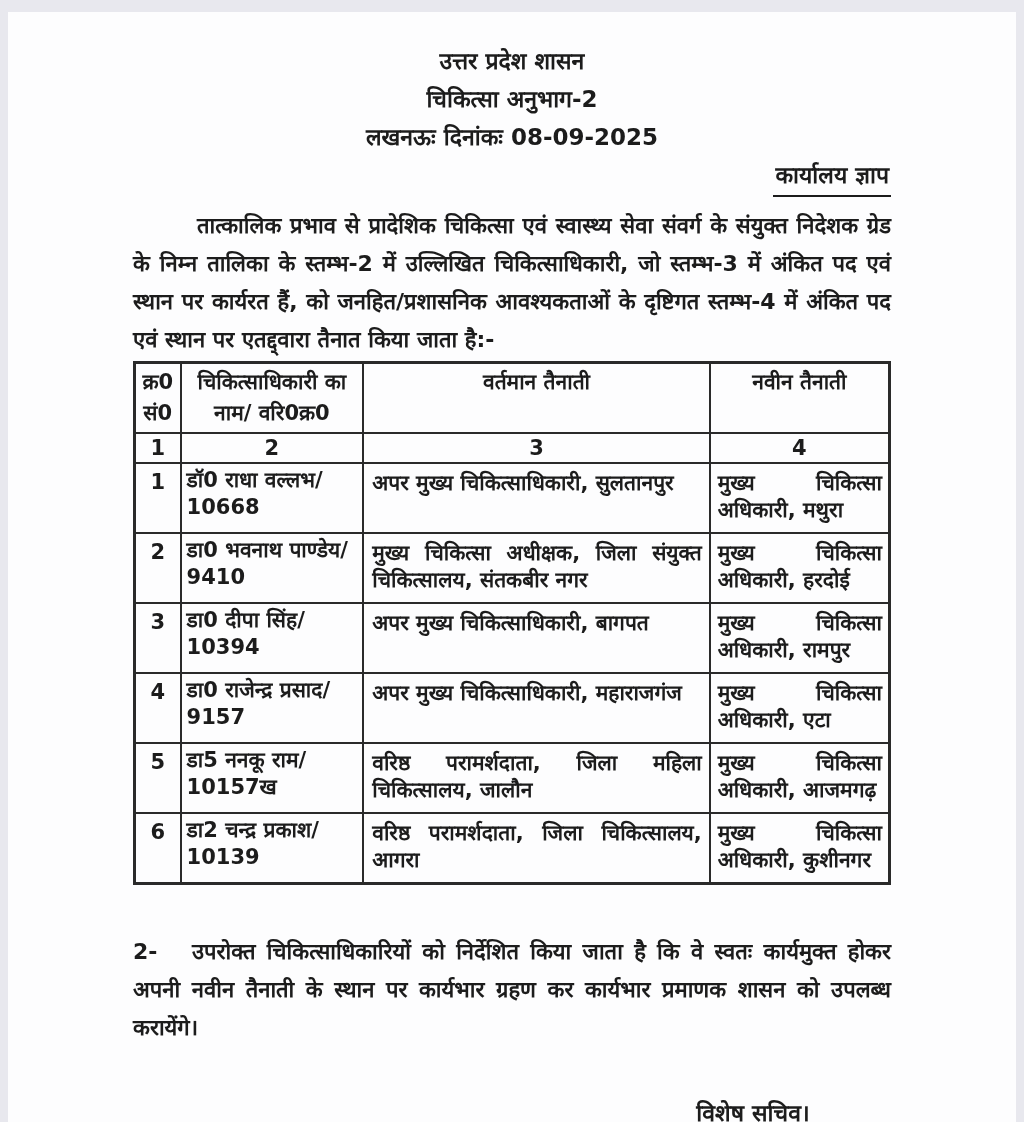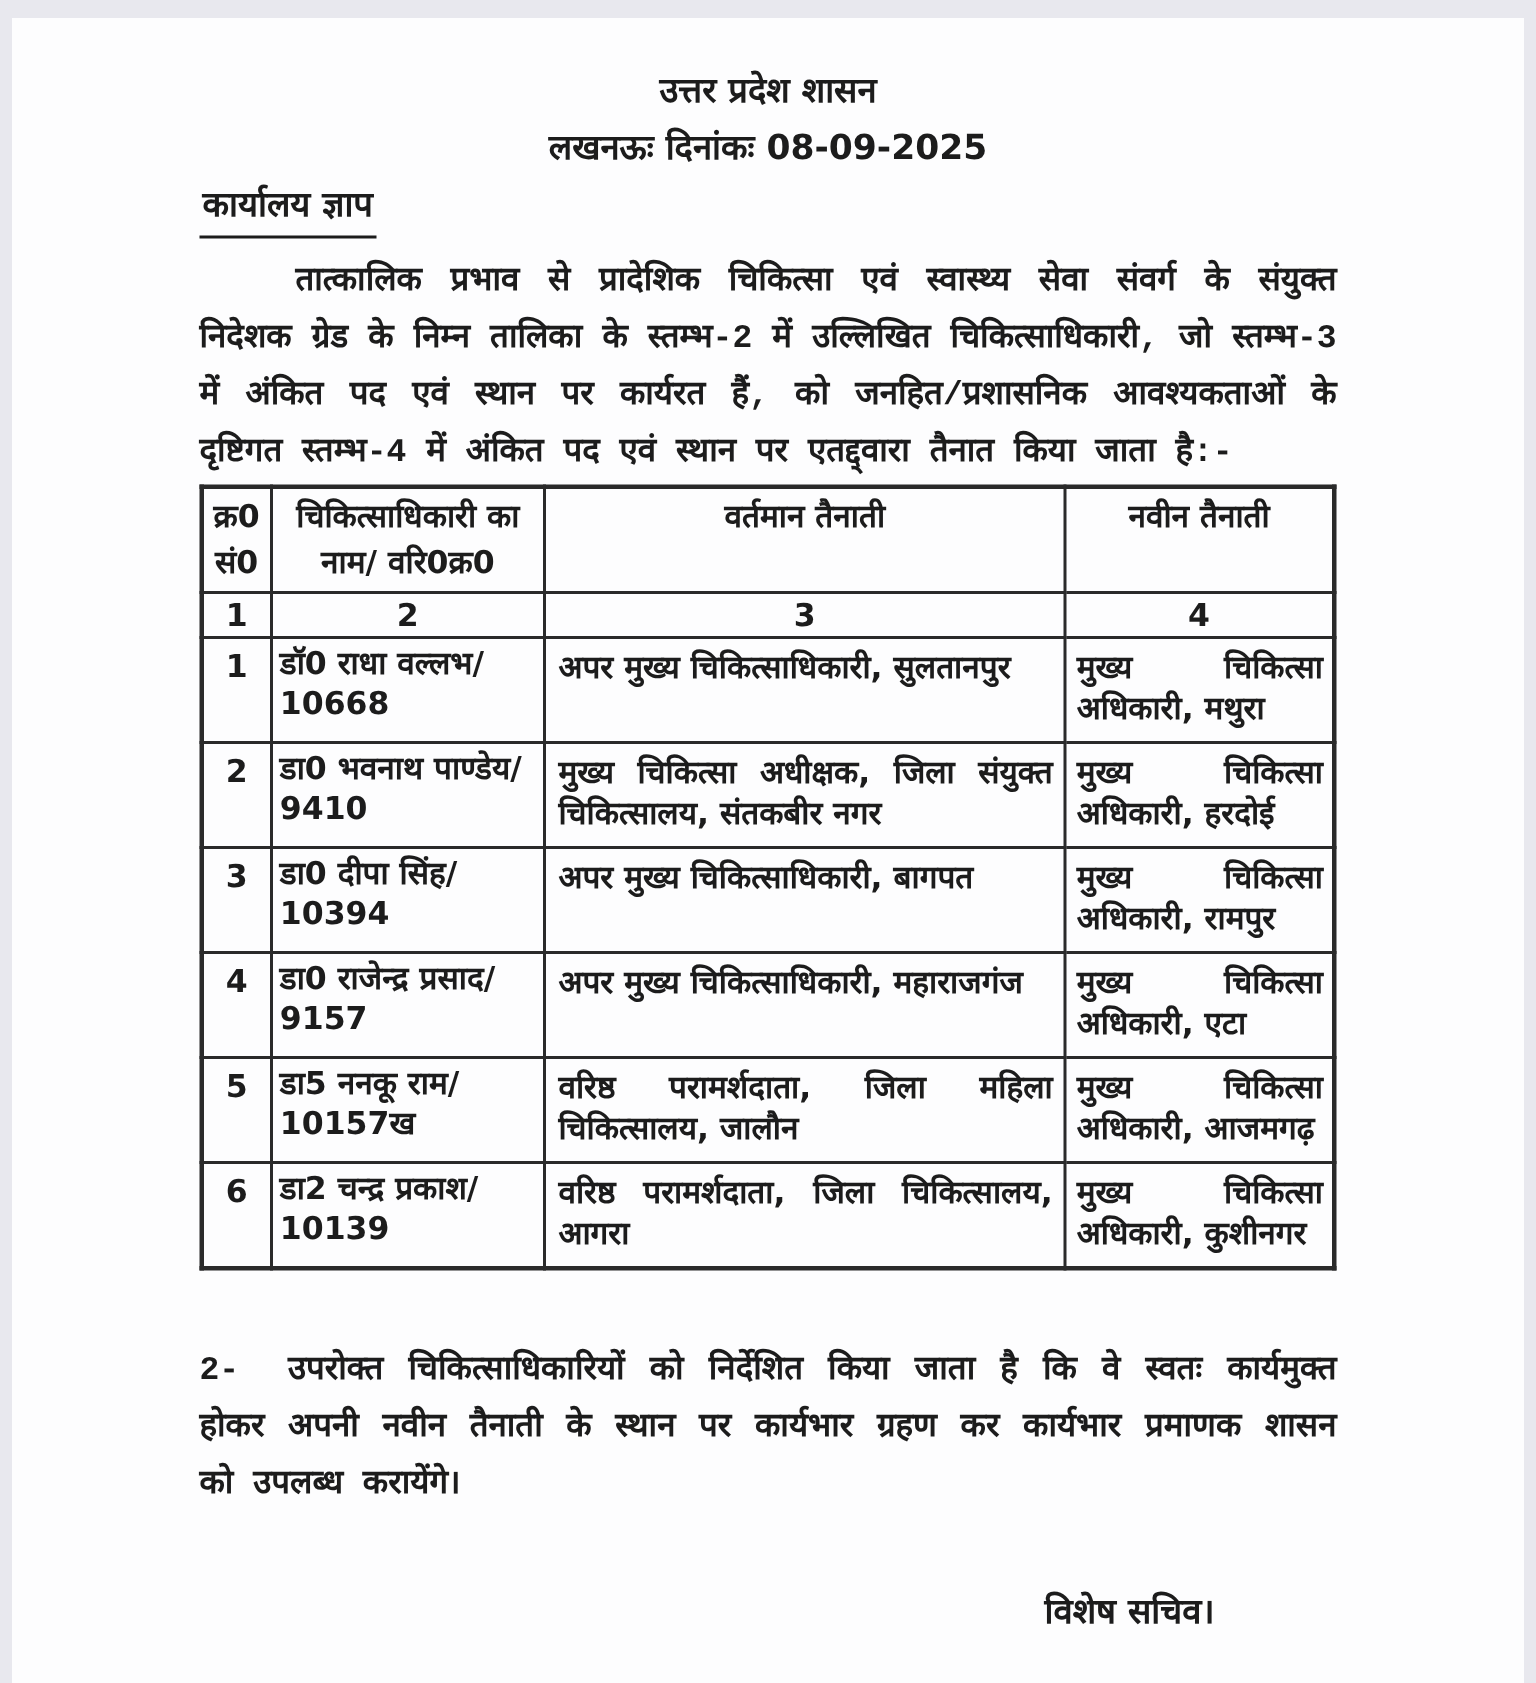--- a/index.html
+++ b/index.html
@@ -15,34 +15,33 @@
     left: 8px; top: 12px;
     width: 1008px; height: 1122px;
     background: #fdfdfe;
     overflow: hidden;
   }
   .content {
     padding: 30px 125px 0 125px; 
   }
   
   .doc-header { text-align: center; font-weight: 700; font-size: 23px; line-height: 38px; }
-  .doc-title-wrap { text-align: left; line-height: 38px; }
+  .doc-title-wrap { text-align: right; line-height: 38px; }
   .doc-title {
     display: inline-block;
     font-weight: 700; font-size: 23px;
     border-bottom: 2px solid #1c1c1c;
     padding: 0 2px 1px 2px;
   }
   
   .para {
     margin-top: 10px;
     font-size: 22px; font-weight: 600;
     line-height: 38px;
     text-align: justify;
-    font-family: Liberation Mono, monospace;
   }
   .para-1 { text-indent: 64px; }
   .para-2 { margin-top: 48px; text-indent: 0; }
   .para-num { display: inline-block; min-width: 59px; text-indent: 0; font-weight: 600; }
   
   table.transfer-table {
     width: 100%;
     margin-top: 2px;
     border-collapse: collapse;
     font-size: 21px; font-weight: 600;
@@ -70,20 +69,21 @@
   }
 </style>
 </head>
 <body>
 
 <div class="page">
   <div class="content">
 
     <div class="doc-header">
       <div>उत्तर प्रदेश शासन</div>
+      <div>चिकित्सा अनुभाग-2</div>
       <div>लखनऊः दिनांकः 08-09-2025</div>
     </div>
     <div class="doc-title-wrap">
       <span class="doc-title">कार्यालय ज्ञाप</span>
     </div>
 
     <p class="para para-1">तात्कालिक प्रभाव से प्रादेशिक चिकित्सा एवं स्वास्थ्य सेवा संवर्ग के संयुक्त निदेशक ग्रेड के निम्न तालिका के स्तम्भ-2 में उल्लिखित चिकित्साधिकारी, जो स्तम्भ-3 में अंकित पद एवं स्थान पर कार्यरत हैं, को जनहित/प्रशासनिक आवश्यकताओं के दृष्टिगत स्तम्भ-4 में अंकित पद एवं स्थान पर एतद्द्वारा तैनात किया जाता है:-</p>
 
     <table class="transfer-table">
       <colgroup>

